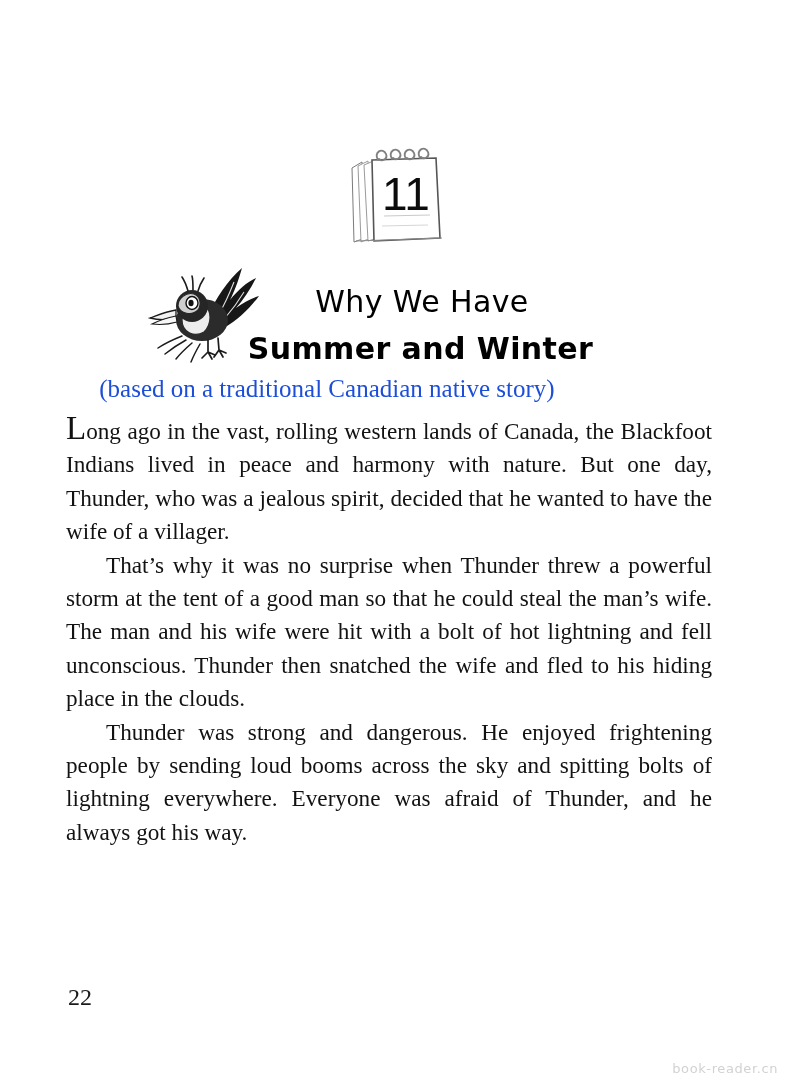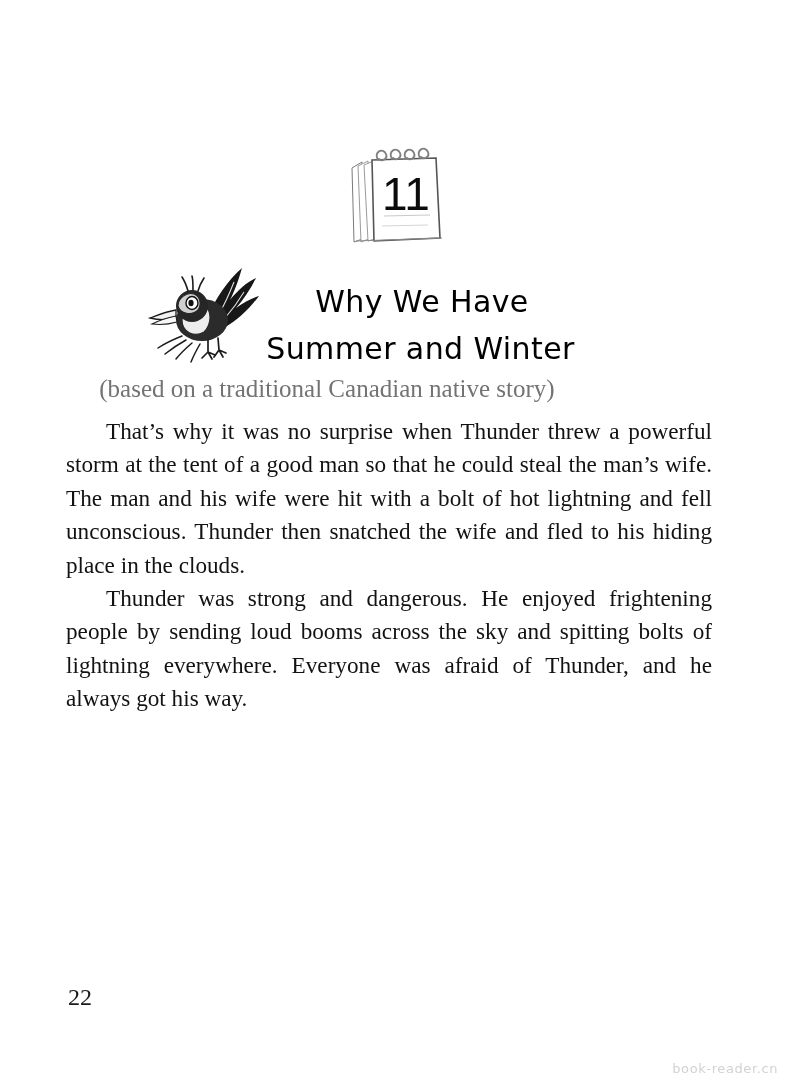--- a/index.html
+++ b/index.html
@@ -55,32 +55,32 @@
     font-size: 30px;
     line-height: 47px;
     letter-spacing: 0.4px;
     color: #000000;
   }
   .chapter-title .title-line {
     display: block;
     white-space: nowrap;
   }
   .chapter-title .title-line-1 { padding-left: 44px; }
-  .chapter-title .title-line-2 { padding-left: 41px; }
+  .chapter-title .title-line-2 { padding-left: 41px; font-weight: bold; }
 
   
   .chapter-subtitle {
     position: absolute;
     left: 0;
     top: 373px;
     width: 644px;
     text-align: center;
     font-size: 25px;
     line-height: 32px;
-    color: #737373;
+    color: #1d4ed8;
     padding-left: 10px;
     box-sizing: border-box;
   }
 
   
   .body-text {
     position: absolute;
     left: 66px;
     top: 415px;
     width: 646px;
@@ -202,20 +202,23 @@
   </div>
 
   <h1 class="chapter-title">
     <span class="title-line title-line-1">Why We Have</span>
     <span class="title-line title-line-2">Summer and Winter</span>
   </h1>
 
   <div class="chapter-subtitle">(based on a traditional Canadian native story)</div>
 
   <div class="body-text">
+    <p class="first-para">
+      <span class="initial-cap">L</span><span>ong ago in the vast, rolling western lands of Canada, the Blackfoot Indians lived in peace and harmony with nature. But one day, Thunder, who was a jealous spirit, decided that he wanted to have the wife of a villager.</span>
+    </p>
     <p>
       <span>That’s why it was no surprise when Thunder threw a powerful storm at the tent of a good man so that he could steal the man’s wife. The man and his wife were hit with a bolt of hot lightning and fell unconscious. Thunder then snatched the wife and fled to his hiding place in the clouds.</span>
     </p>
     <p>
       <span>Thunder was strong and dangerous. He enjoyed frightening people by sending loud booms across the sky and spitting bolts of lightning everywhere. Everyone was afraid of Thunder, and he always got his way.</span>
     </p>
   </div>
 
   <div class="page-number">22</div>
 

